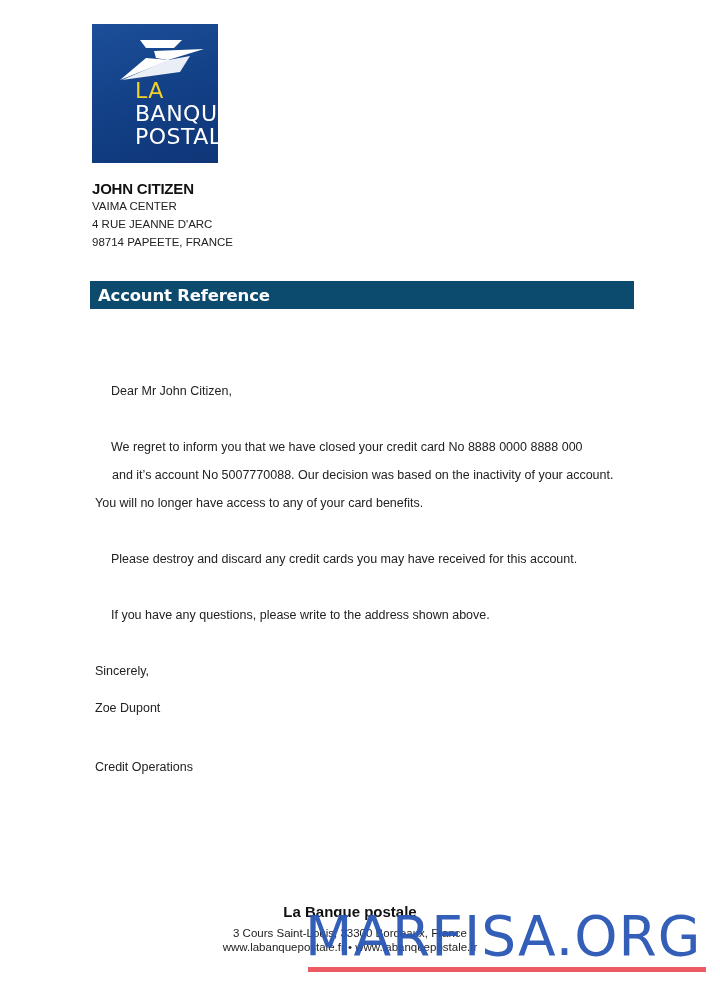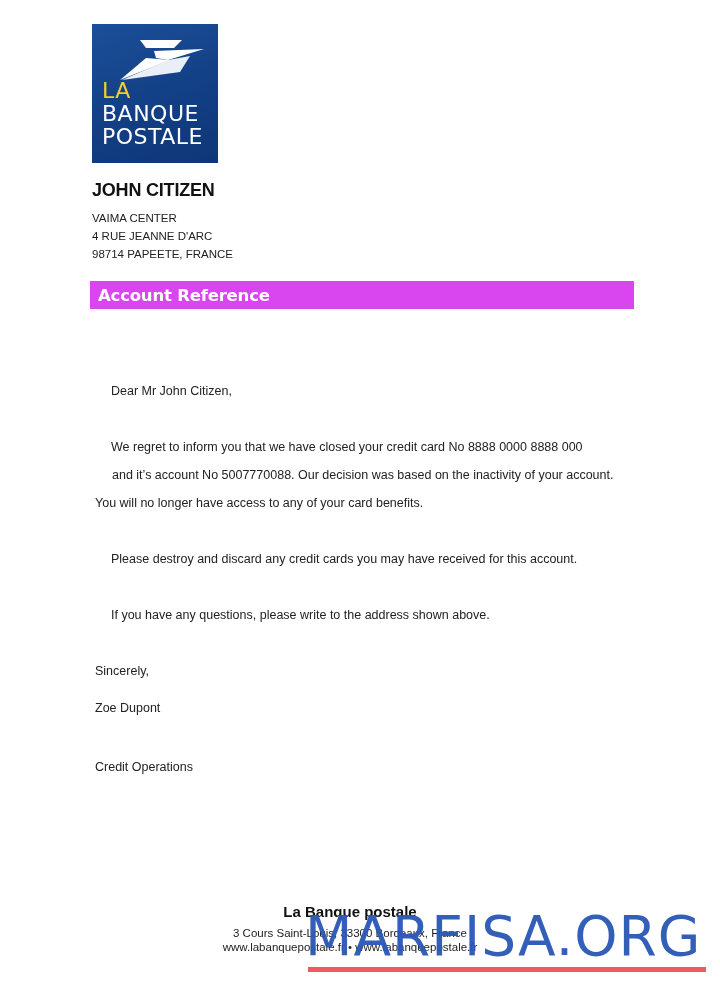--- a/index.html
+++ b/index.html
@@ -40,33 +40,34 @@
       line-height: 23px;
       color: #ffffff;
       letter-spacing: 0.5px;
     }
     .logo-text .la {
       color: #f2d02b;
       display: block;
     }
     .logo-text span {
       display: block;
+      margin-left: 33px;
     }
 
     .recipient {
       position: absolute;
       left: 92px;
       top: 180px;
     }
     .recipient .name {
       font-family: "Liberation Sans", sans-serif;
       font-weight: bold;
-      font-size: 18px;
+      font-size: 15px;
       letter-spacing: -0.2px;
-      margin-bottom: 8px;
+      margin-bottom: 0;
       color: #111;
     }
     .recipient .line {
       font-family: "Liberation Sans", sans-serif;
       font-size: 11.5px;
       line-height: 18px;
       color: #222;
     }
 
     .ref-block {
@@ -84,21 +85,21 @@
     .ref-label {
       width: 118px;
     }
 
     .section-bar {
       position: absolute;
       left: 90px;
       top: 281px;
       width: 544px;
       height: 28px;
-      background: #d946ef;
+      background: #0c4a6e;
       box-sizing: border-box;
       padding-left: 8px;
       display: flex;
       align-items: center;
     }
     .section-bar .title {
       color: #ffffff;
       font-family: "DejaVu Sans", sans-serif;
       font-weight: bold;
       font-size: 16.5px;

